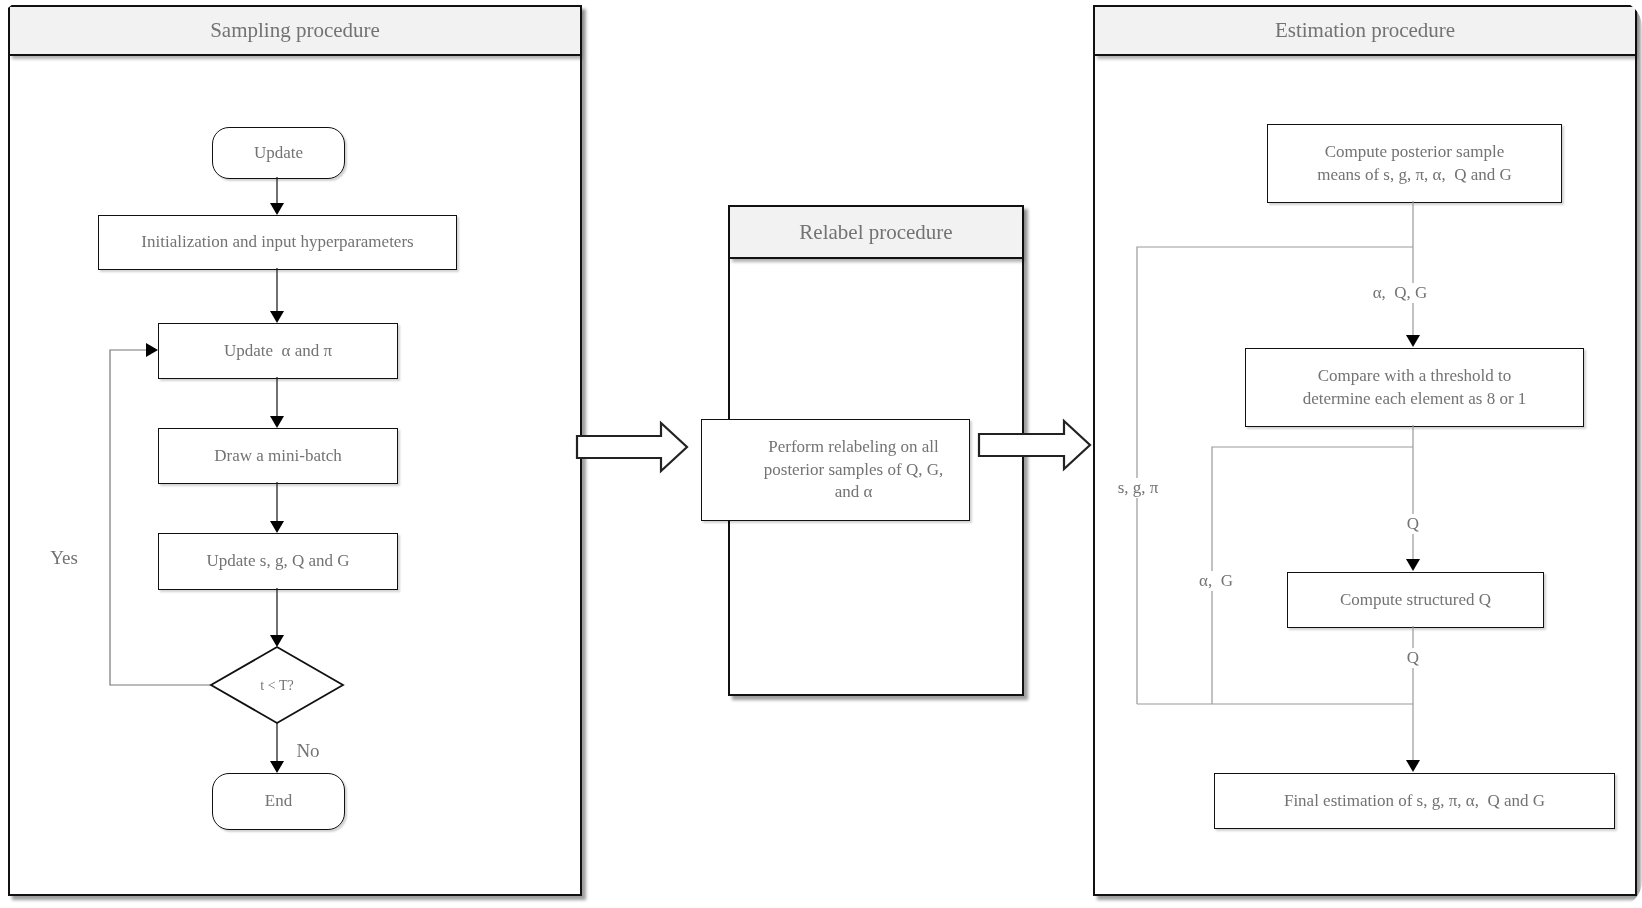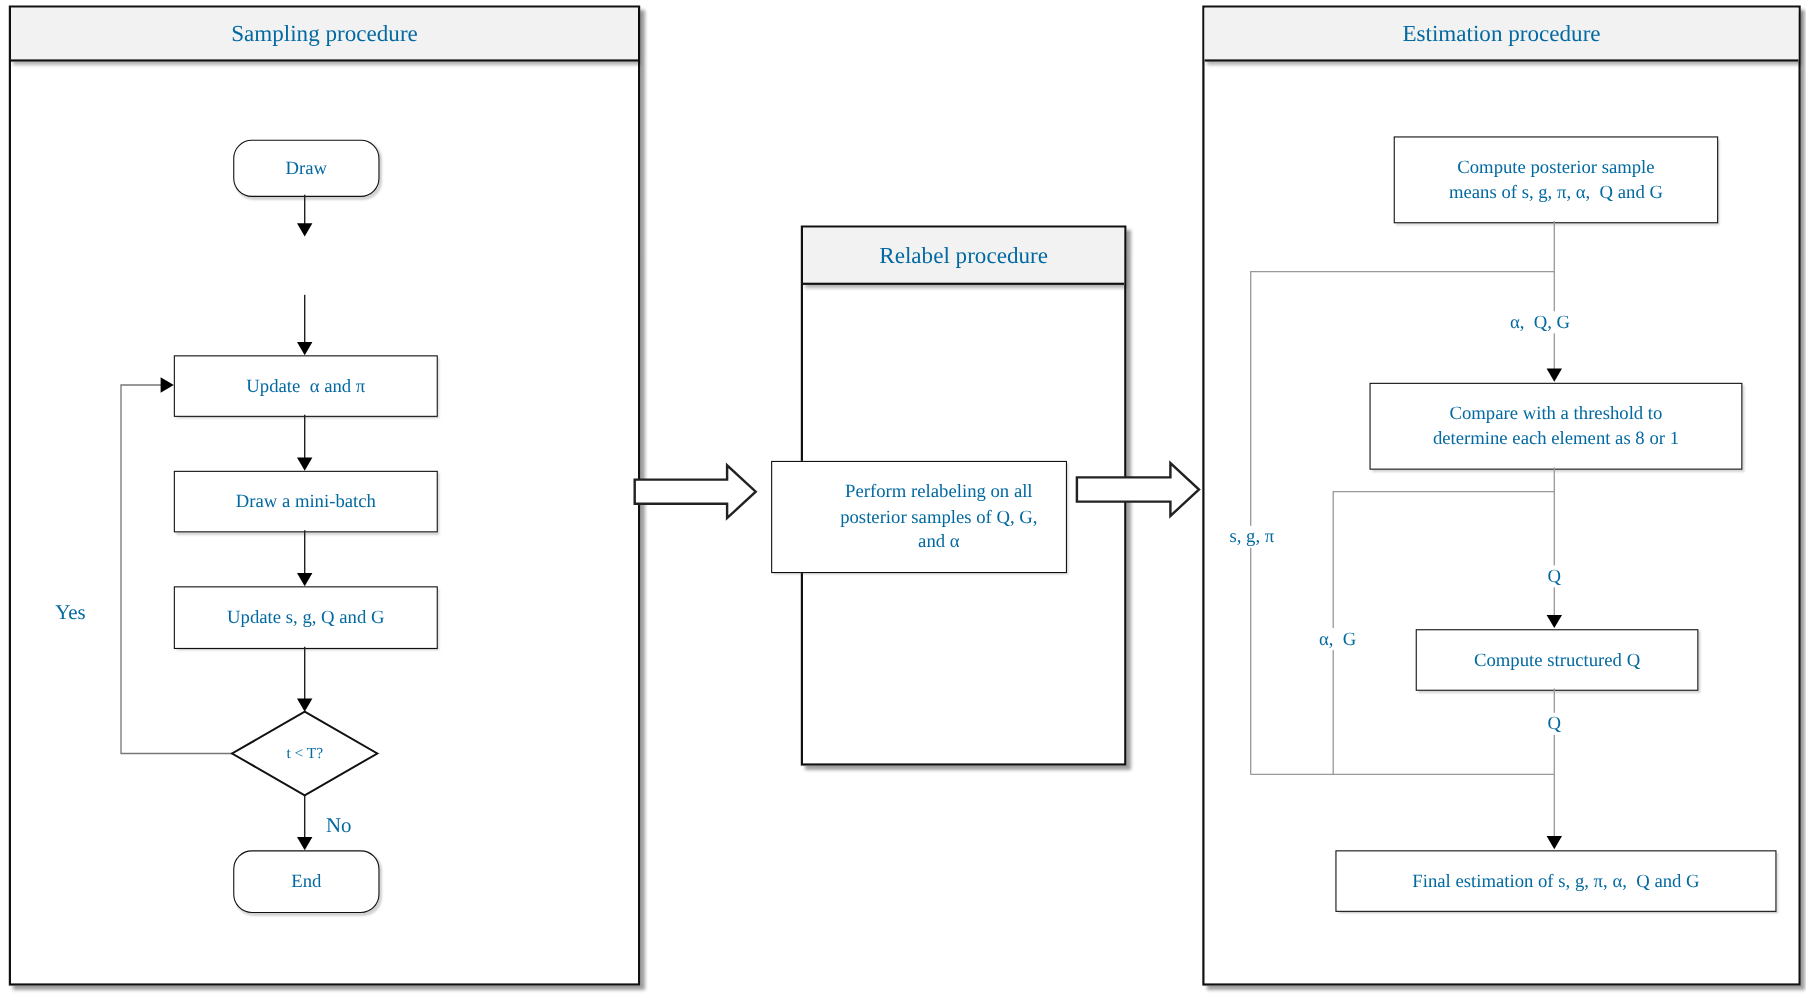--- a/index.html
+++ b/index.html
@@ -1,18 +1,18 @@
 <!DOCTYPE html>
 <html><head>
 <meta charset="utf-8">
 <style>
   html,body{margin:0;padding:0;background:#ffffff;}
   #stage{
     position:relative;width:1642px;height:908px;background:#ffffff;overflow:hidden;
-    font-family:"Liberation Serif","DejaVu Serif",serif;color:#0369a1;
+    font-family:"Liberation Serif","DejaVu Serif",serif;color:#737373;border-radius:27px;
   }
   .panel{
     position:absolute;background:#ffffff;border:2px solid #111;
     box-shadow:4px 4px 3px rgba(0,0,0,0.38);
   }
   .panel-title{
     position:absolute;left:0;top:0;right:0;background:#f2f2f2;
     border-bottom:2px solid #111;display:flex;align-items:center;justify-content:center;
     font-size:21px;box-shadow:2px 3px 3px rgba(0,0,0,0.30);
   }
@@ -38,23 +38,26 @@
 
 <div id="stage">
 
   <div class="panel" style="left:8px;top:5px;width:570px;height:887px;">
     <div class="panel-title" style="height:47px;">
       <span>Sampling procedure</span>
     </div>
   </div>
 
   <div class="node rounded" style="left:212px;top:127px;width:131px;height:50px;">
-    <span>Draw</span>
+    <span>Update</span>
   </div>
 
+  <div class="node" style="left:98px;top:215px;width:357px;height:53px;">
+    <span>Initialization and input hyperparameters</span>
+  </div>
 
   <div class="node" style="left:158px;top:323px;width:238px;height:54px;">
     <span>Update &nbsp;α and π</span>
   </div>
 
   <div class="node" style="left:158px;top:428px;width:238px;height:54px;">
     <span>Draw a mini-batch</span>
   </div>
 
   <div class="node" style="left:158px;top:533px;width:238px;height:55px;">

